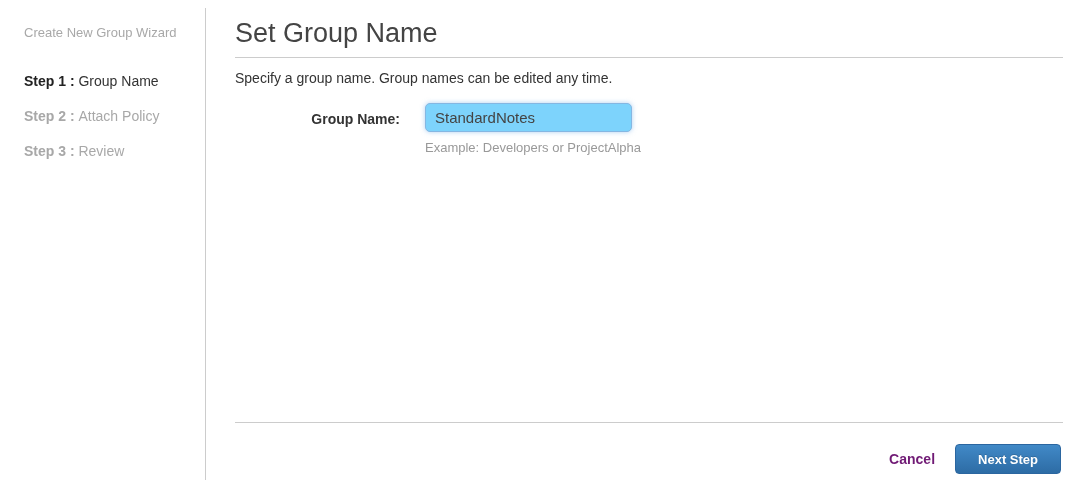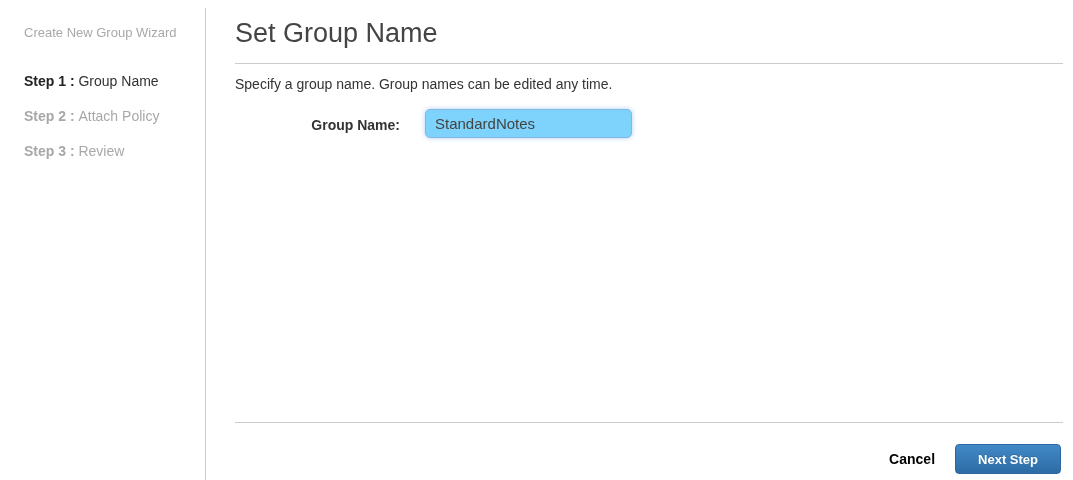--- a/index.html
+++ b/index.html
@@ -46,21 +46,21 @@
   .main {
     position: absolute;
     left: 235px; top: 0;
     width: 828px;
   }
   .page-title {
     font-size: 27px;
     font-weight: 400;
     color: #444444;
     padding-top: 18px;
-    padding-bottom: 14px;
+    padding-bottom: 8px;
     border-bottom: 1px solid #cccccc;
   }
   .page-desc {
     font-size: 14px;
     color: #333333;
     margin-top: 12px;
   }
 
   .form-row {
     display: flex;
@@ -107,21 +107,21 @@
   .footer {
     position: absolute;
     top: 444px;
     right: 12px;
     display: flex;
     align-items: center;
   }
   .cancel-link {
     font-size: 14px;
     font-weight: 700;
-    color: #000000;
+    color: #701a75;
     text-decoration: none;
     cursor: pointer;
     margin-right: 20px;
   }
   .next-step-btn {
     min-width: 95px;
     height: 30px;
     padding: 0 22px;
     font-family: "Liberation Sans", sans-serif;
     font-size: 13px;
@@ -154,20 +154,21 @@
 <div class="v-divider"></div>
 
 <div class="main">
   <h1 class="page-title">Set Group Name</h1>
   <div class="page-desc">Specify a group name. Group names can be edited any time.</div>
 
   <div class="form-row">
     <label class="form-label">Group Name:</label>
     <div class="form-field">
       <input type="text" class="group-name-input" value="StandardNotes" style="">
+      <div class="hint first">Example: Developers or ProjectAlpha</div>
     </div>
   </div>
 </div>
 
 <div class="footer-rule"></div>
 <div class="footer">
   <a class="cancel-link">Cancel</a>
   <button class="next-step-btn">Next Step</button>
 </div>
 

